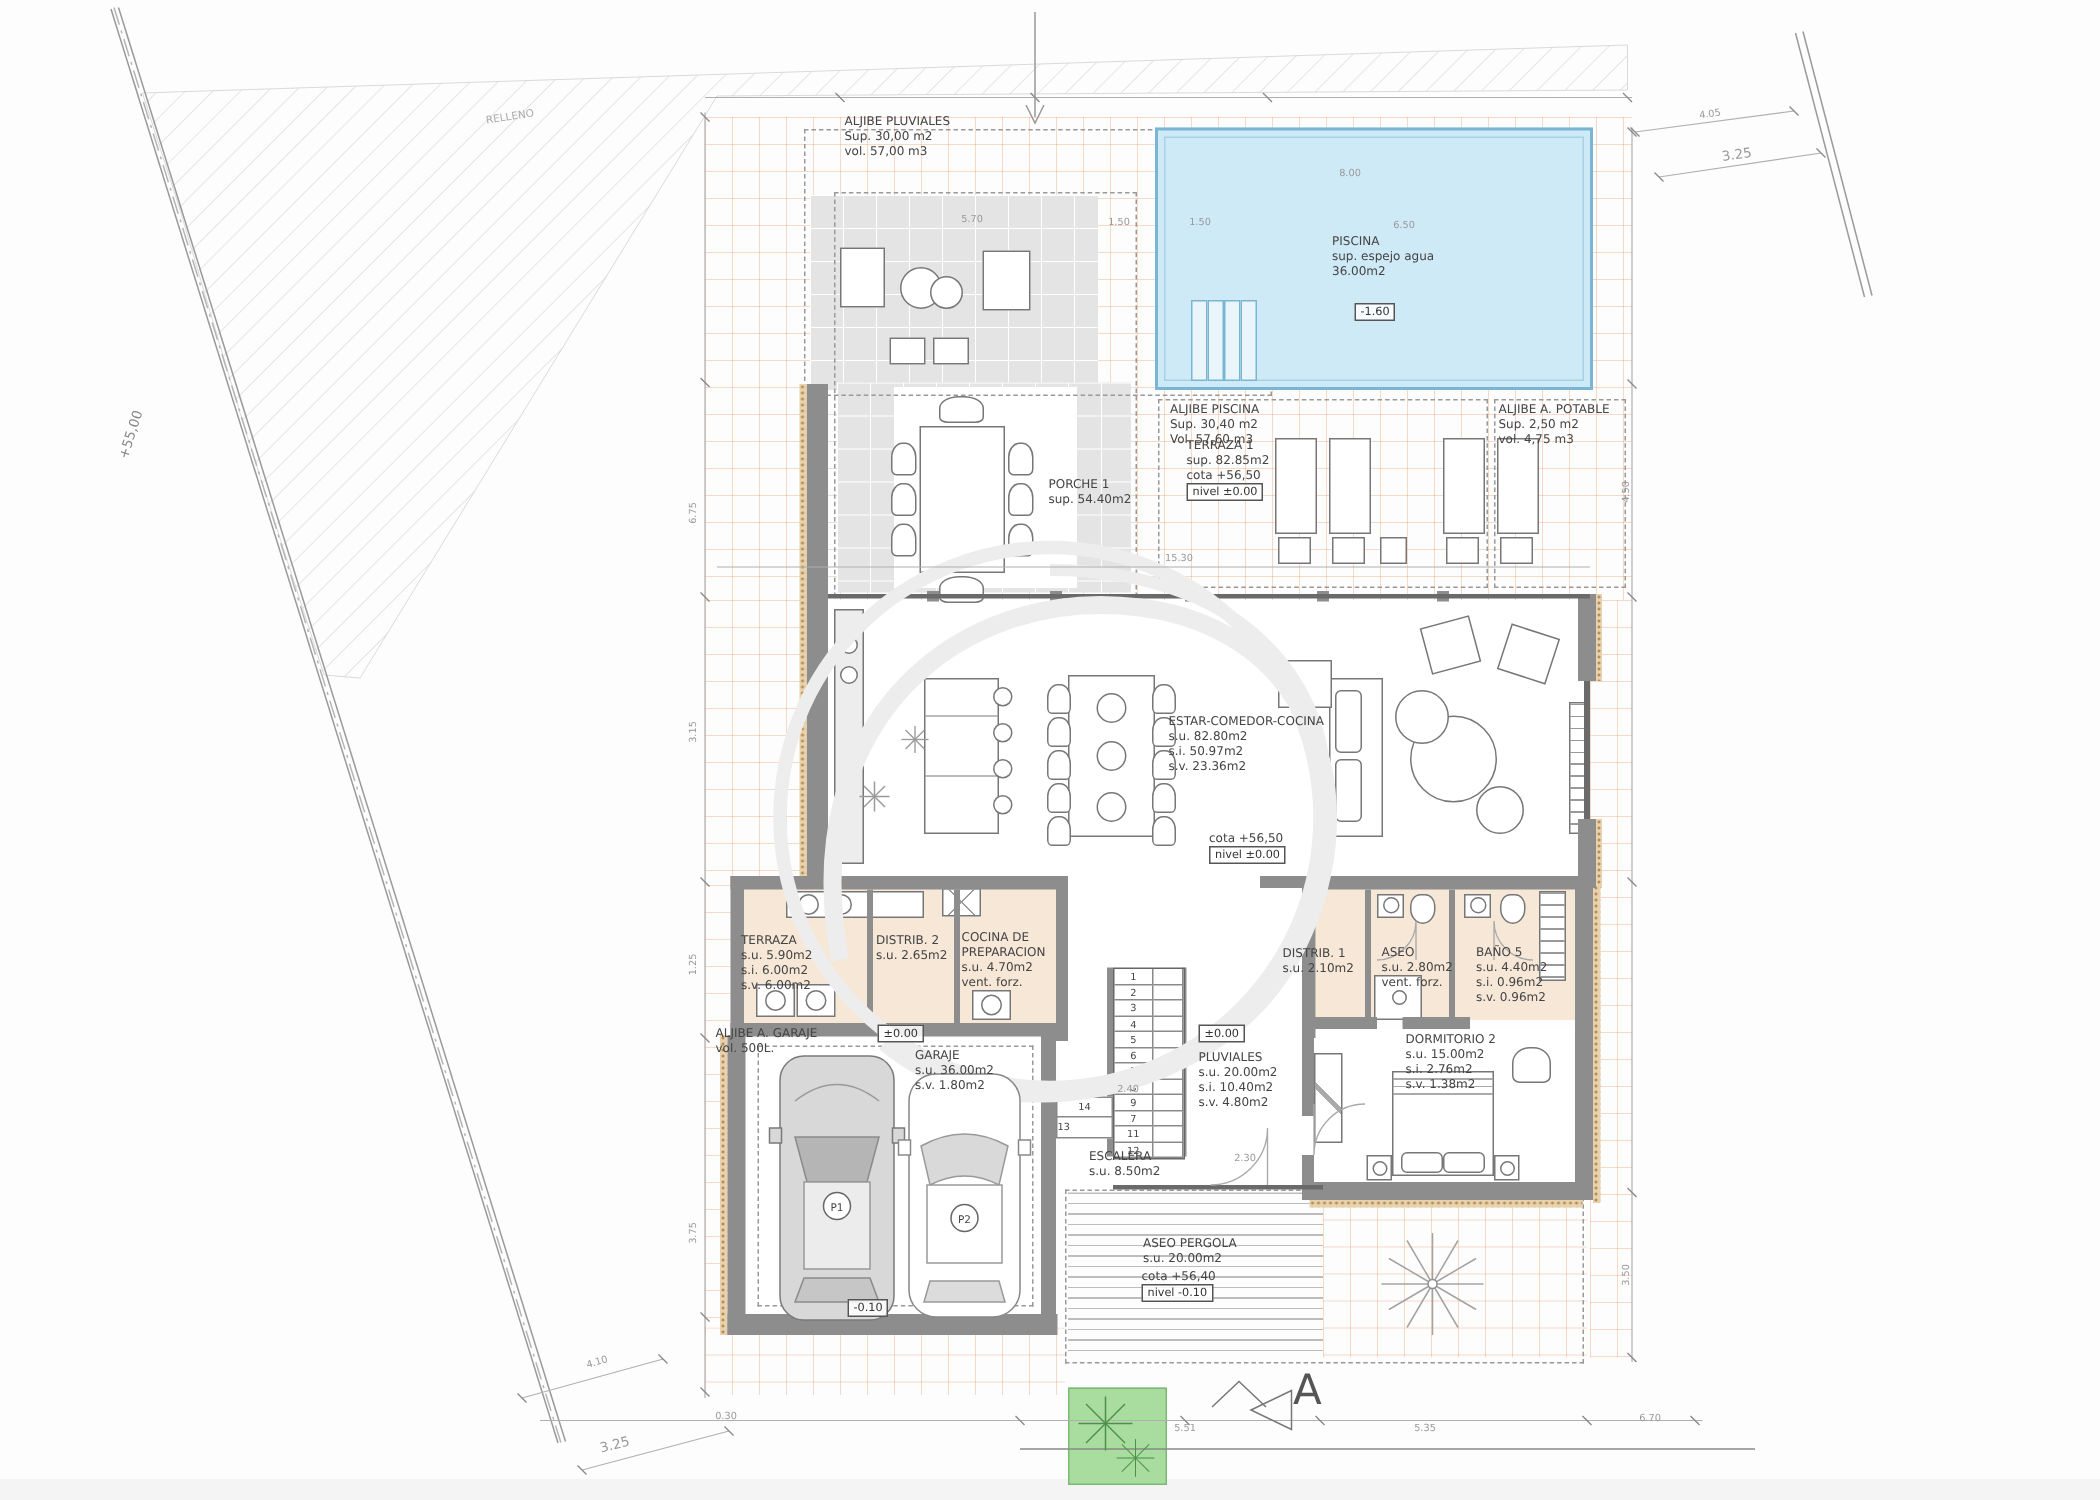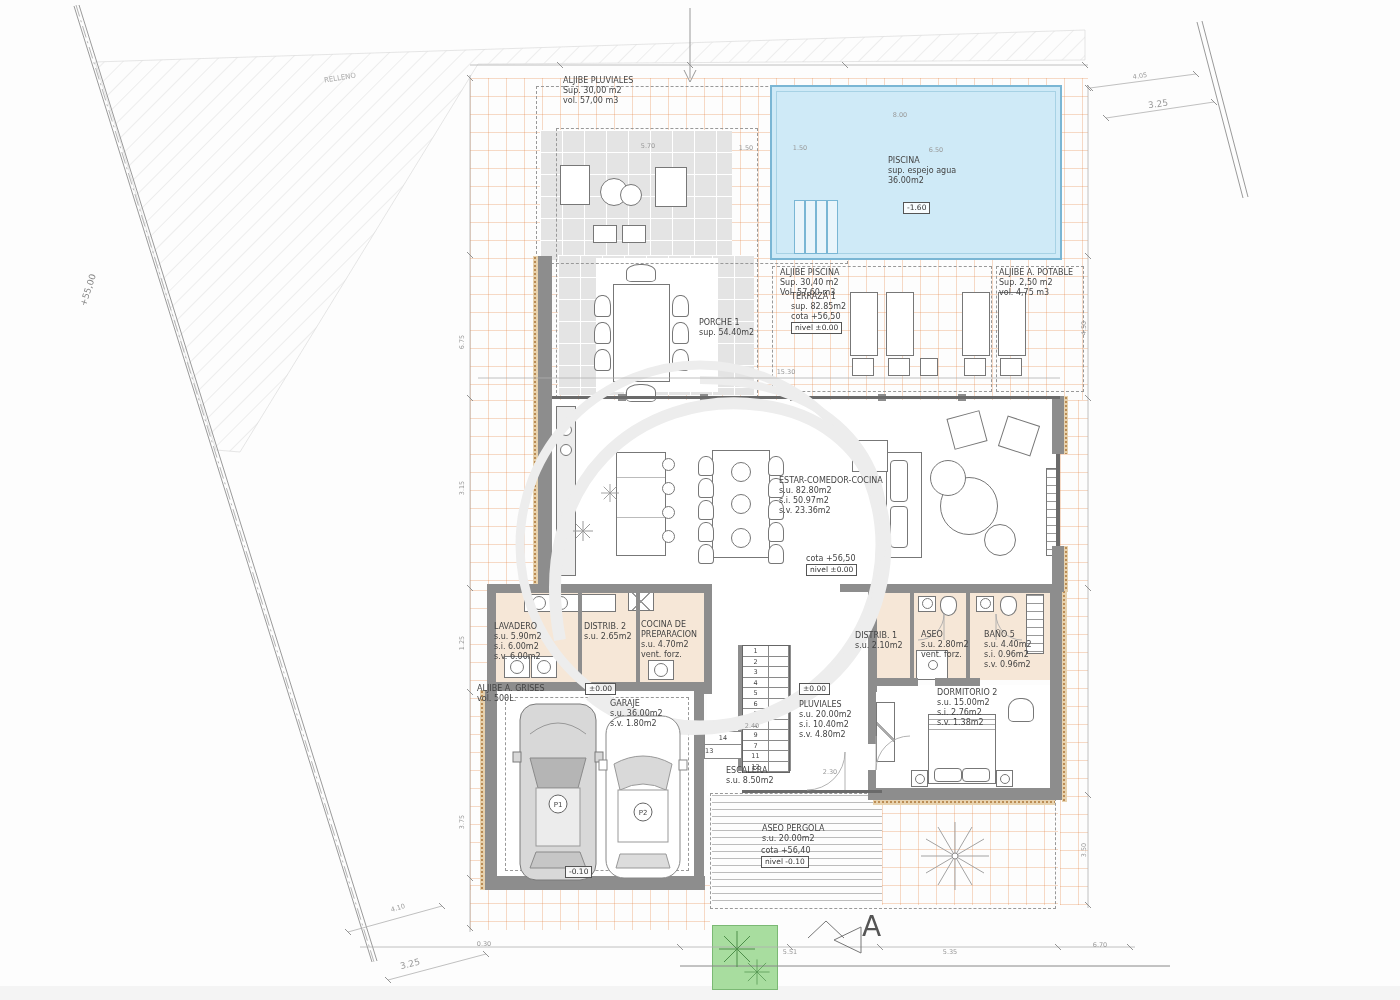--- a/index.html
+++ b/index.html
@@ -420,37 +420,37 @@
     <div>ESTAR-COMEDOR-COCINA</div>
     <div>s.u. 82.80m2</div>
     <div>s.i. 50.97m2</div>
     <div>s.v. 23.36m2</div>
   </div>
   <div class="abs lbl" style="left:806px;top:554px">
     <div>cota +56,50</div>
     <span class="box">nivel ±0.00</span>
   </div>
   <div class="abs lbl" style="left:494px;top:622px">
-    <div>LAVADERO</div>
+    <div>TERRAZA</div>
     <div>s.u. 5.90m2</div>
     <div>s.i. 6.00m2</div>
     <div>s.v. 6.00m2</div>
   </div>
   <div class="abs lbl" style="left:584px;top:622px">
     <div>DISTRIB. 2</div>
     <div>s.u. 2.65m2</div>
   </div>
   <div class="abs lbl" style="left:641px;top:620px">
     <div>COCINA DE</div>
     <div>PREPARACION</div>
     <div>s.u. 4.70m2</div>
     <div>vent. forz.</div>
   </div>
   <div class="abs lbl" style="left:477px;top:684px">
-    <div>ALJIBE A. GRISES</div>
+    <div>ALJIBE A. GARAJE</div>
     <div>vol. 500L.</div>
   </div>
   <div class="abs box" style="left:585px;top:683px">±0.00</div>
   <div class="abs lbl" style="left:610px;top:699px">
     <div>GARAJE</div>
     <div>s.u. 36.00m2</div>
     <div>s.v. 1.80m2</div>
   </div>
   <div class="abs box" style="left:565px;top:866px">-0.10</div>
   <div class="abs lbl" style="left:726px;top:766px">

